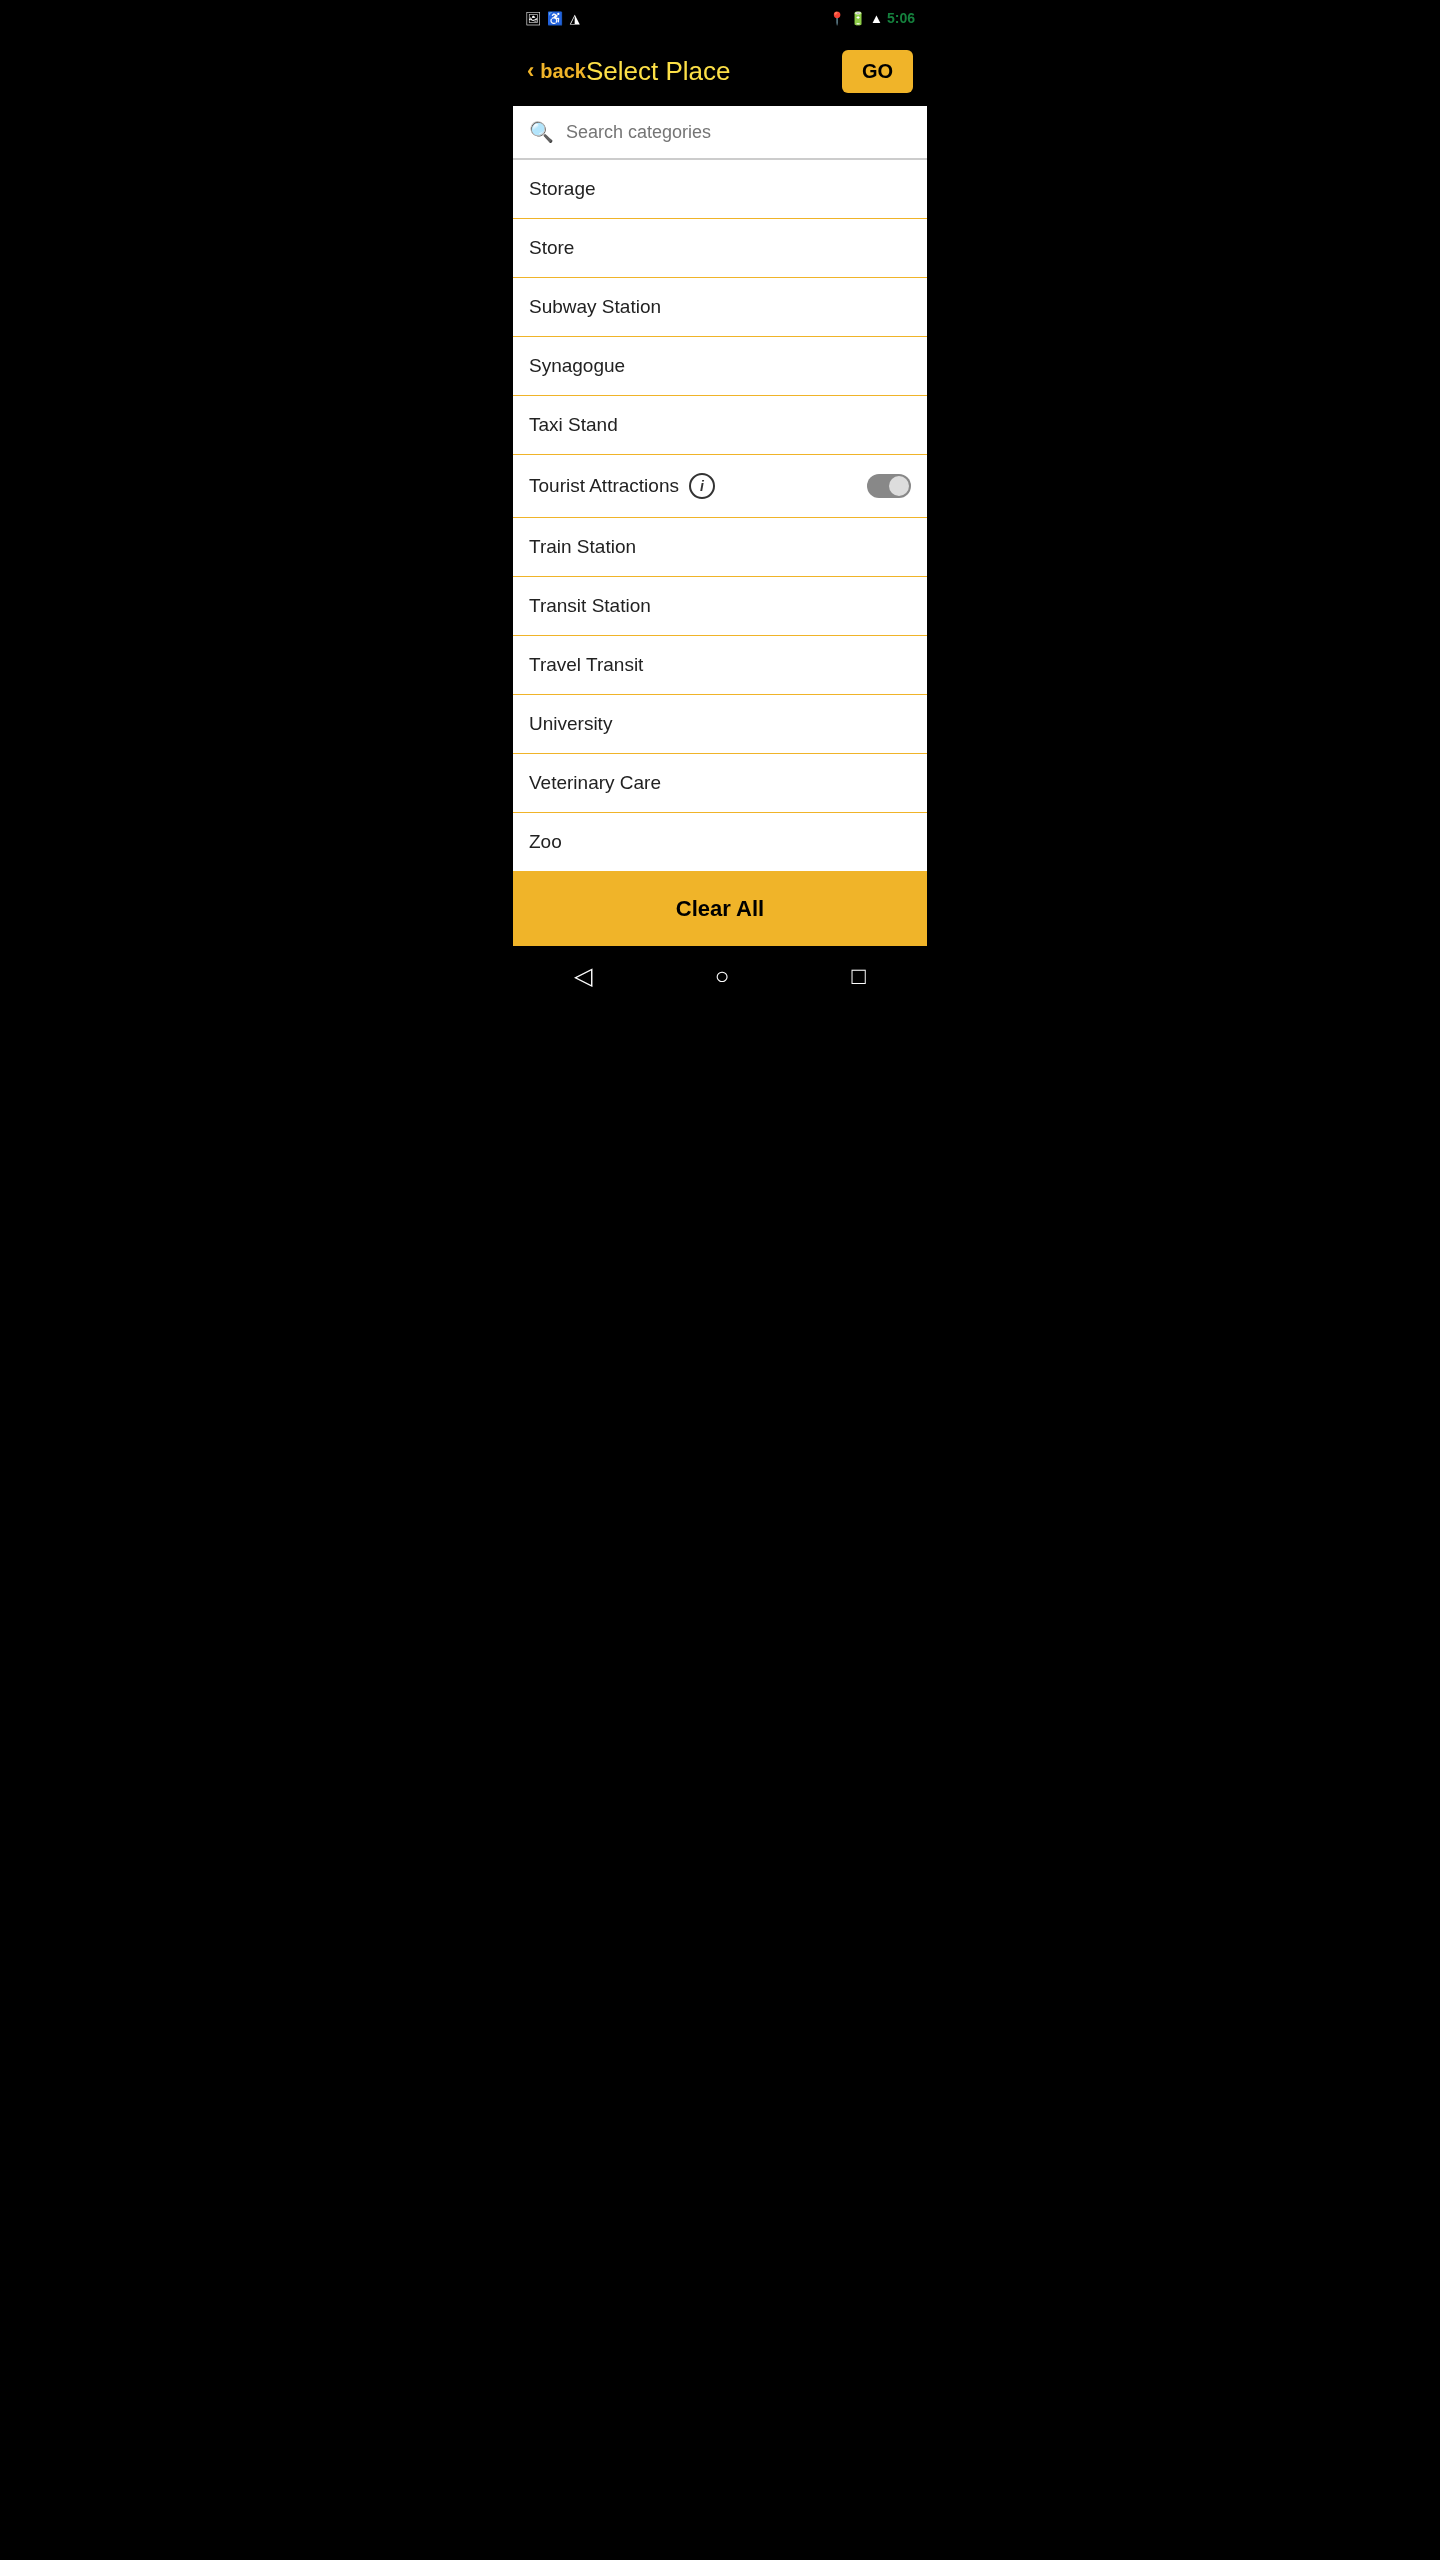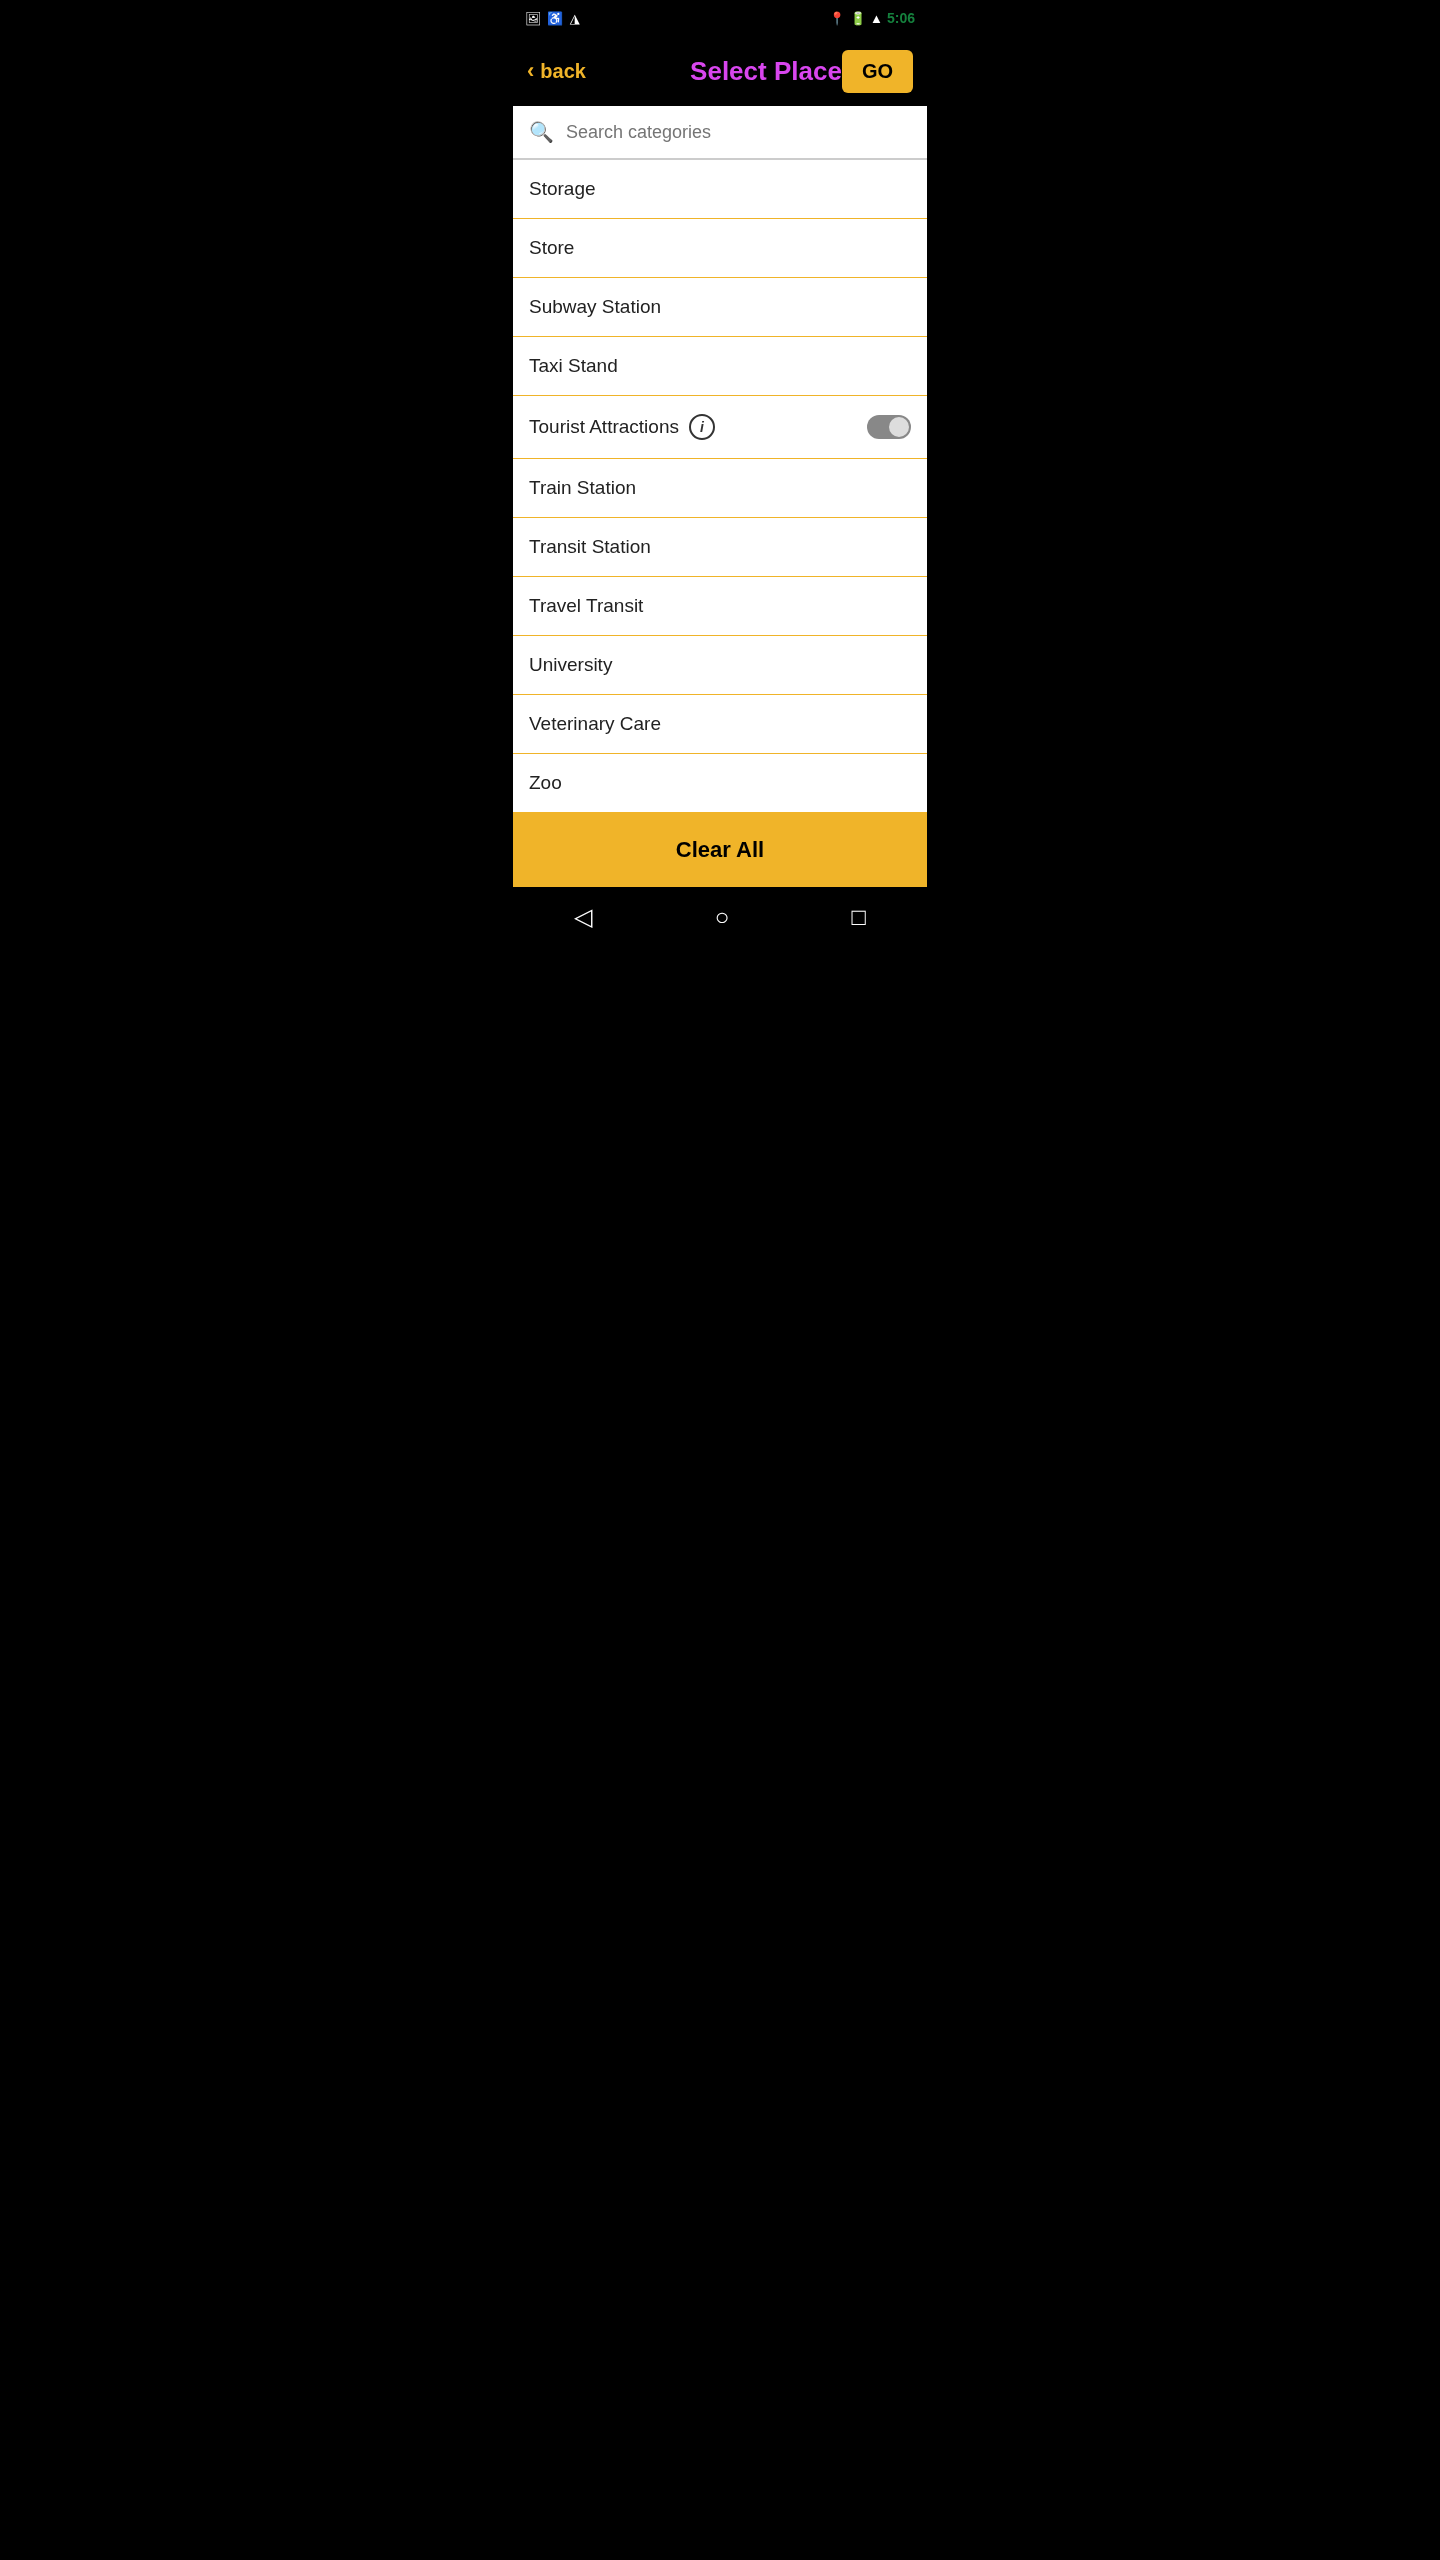--- a/index.html
+++ b/index.html
@@ -75,25 +75,25 @@
       border: none;
       text-decoration: none;
     }
 
     .back-arrow {
       font-size: 22px;
       color: #f0b429;
     }
 
     .header-title {
-      color: #d946ef;
+      color: #fde047;
       font-size: 26px;
-      font-weight: bold;
+      font-weight: normal;
       flex: 1;
-      text-align: right;
+      text-align: left;
     }
 
     .go-btn {
       background: #f0b429;
       color: #000;
       border: none;
       border-radius: 6px;
       padding: 10px 20px;
       font-size: 20px;
       font-weight: bold;
@@ -269,20 +269,25 @@
         <span class="item-label">Store</span>
       </div>
     </div>
     <div class="list-item">
       <div class="list-item-left">
         <span class="item-label">Subway Station</span>
       </div>
     </div>
     <div class="list-item">
       <div class="list-item-left">
+        <span class="item-label">Synagogue</span>
+      </div>
+    </div>
+    <div class="list-item">
+      <div class="list-item-left">
         <span class="item-label">Taxi Stand</span>
       </div>
     </div>
     <div class="list-item">
       <div class="list-item-left">
         <span class="item-label">Tourist Attractions</span>
         <div class="info-icon">i</div>
       </div>
       <div class="toggle-switch on">
         <div class="toggle-knob"></div>

